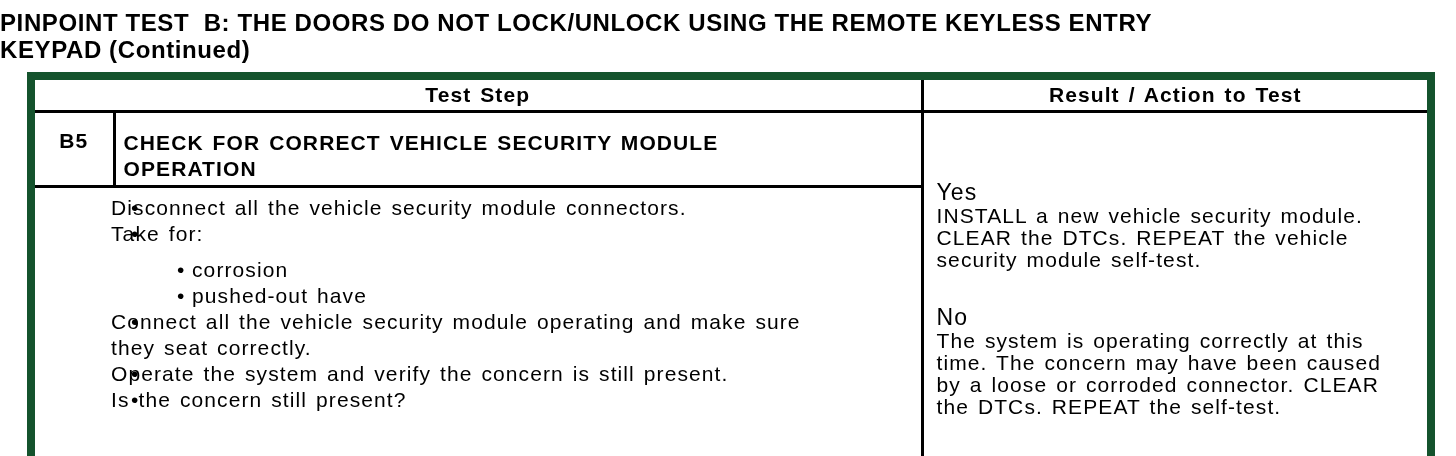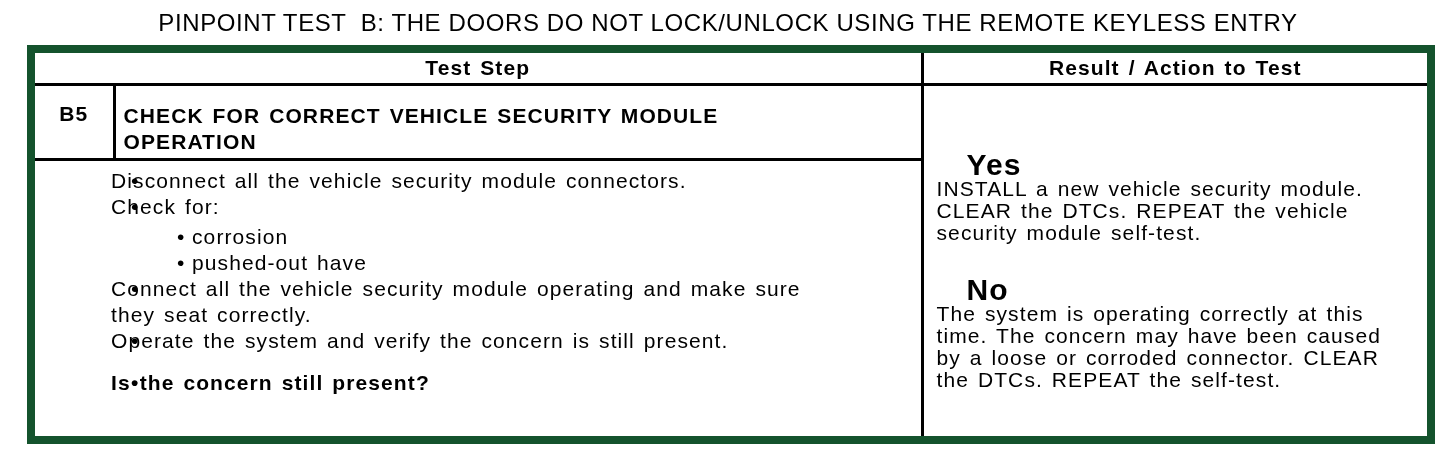--- a/index.html
+++ b/index.html
@@ -9,22 +9,21 @@
   }
   body {
     width: 1456px;
     height: 456px;
     font-family: "Liberation Sans", sans-serif;
     color: #000000;
     overflow: hidden;
   }
   .doc-title {
     padding-top: 9px;
-    text-align: center;
-    font-weight: normal;
+    font-weight: bold;
     font-size: 24px;
     line-height: 27px;
     letter-spacing: 0.6px;
   }
   .doc-title .title-line { white-space: pre; }
 
   table.pinpoint-table {
     border-collapse: collapse;
     table-layout: fixed;
     width: 1400px;
@@ -72,44 +71,44 @@
     padding-left: 76px;
   }
   .instr::before {
     content: "\2022";
     position: absolute;
     left: 96px;
     top: 0;
   }
   .instr.sub { padding-left: 157px; }
   .instr.sub::before { left: 142px; }
-  .instr.gap-before { margin-top: 4px; }
-  .instr.emph { font-weight: bold; margin-top: 16px; }
+  .instr.gap-before { margin-top: 10px; }
+  .instr.emph { font-weight: normal; }
 
   td.cell-result {
     vertical-align: top;
     line-height: 26px;
     padding: 66px 20px 0 13px;
   }
   .result-label {
-    font-weight: bold;
-    font-size: 30px;
+    font-weight: normal;
+    font-size: 23px;
     line-height: 26px;
-    margin-left: 30px;
   }
   .result-label.no-label { margin-top: 33px; }
   .result-text { line-height: 22px; }
 </style>
 </head>
 <body>
 
 <div>
 
   <div class="doc-title">
     <div class="title-line">PINPOINT TEST  B: THE DOORS DO NOT LOCK/UNLOCK USING THE REMOTE KEYLESS ENTRY</div>
+    <div class="title-line">KEYPAD (Continued)</div>
   </div>
 
   <table class="pinpoint-table">
     <colgroup>
       <col class="col-id">
       <col class="col-step">
       <col class="col-result">
     </colgroup>
 
     <tbody>
@@ -125,21 +124,21 @@
         <div class="result-label">Yes</div>
         <div class="result-text">INSTALL a new vehicle security module. CLEAR the DTCs. REPEAT the vehicle security module self-test.</div>
         <div class="result-label no-label">No</div>
         <div class="result-text">The system is operating correctly at this time. The concern may have been caused by a loose or corroded connector. CLEAR the DTCs. REPEAT the self-test.</div>
       </td>
     </tr>
 
     <tr>
       <td class="cell-body" colspan="2">
         <div class="instr">Disconnect all the vehicle security module connectors.</div>
-        <div class="instr">Check for:</div>
+        <div class="instr">Take for:</div>
         <div class="instr sub gap-before">corrosion</div>
         <div class="instr sub">pushed-out have</div>
         <div class="instr">Connect all the vehicle security module operating and make sure they seat correctly.</div>
         <div class="instr">Operate the system and verify the concern is still present.</div>
         <div class="instr emph">Is the concern still present?</div>
       </td>
     </tr>
   </tbody>
     </table>
 

